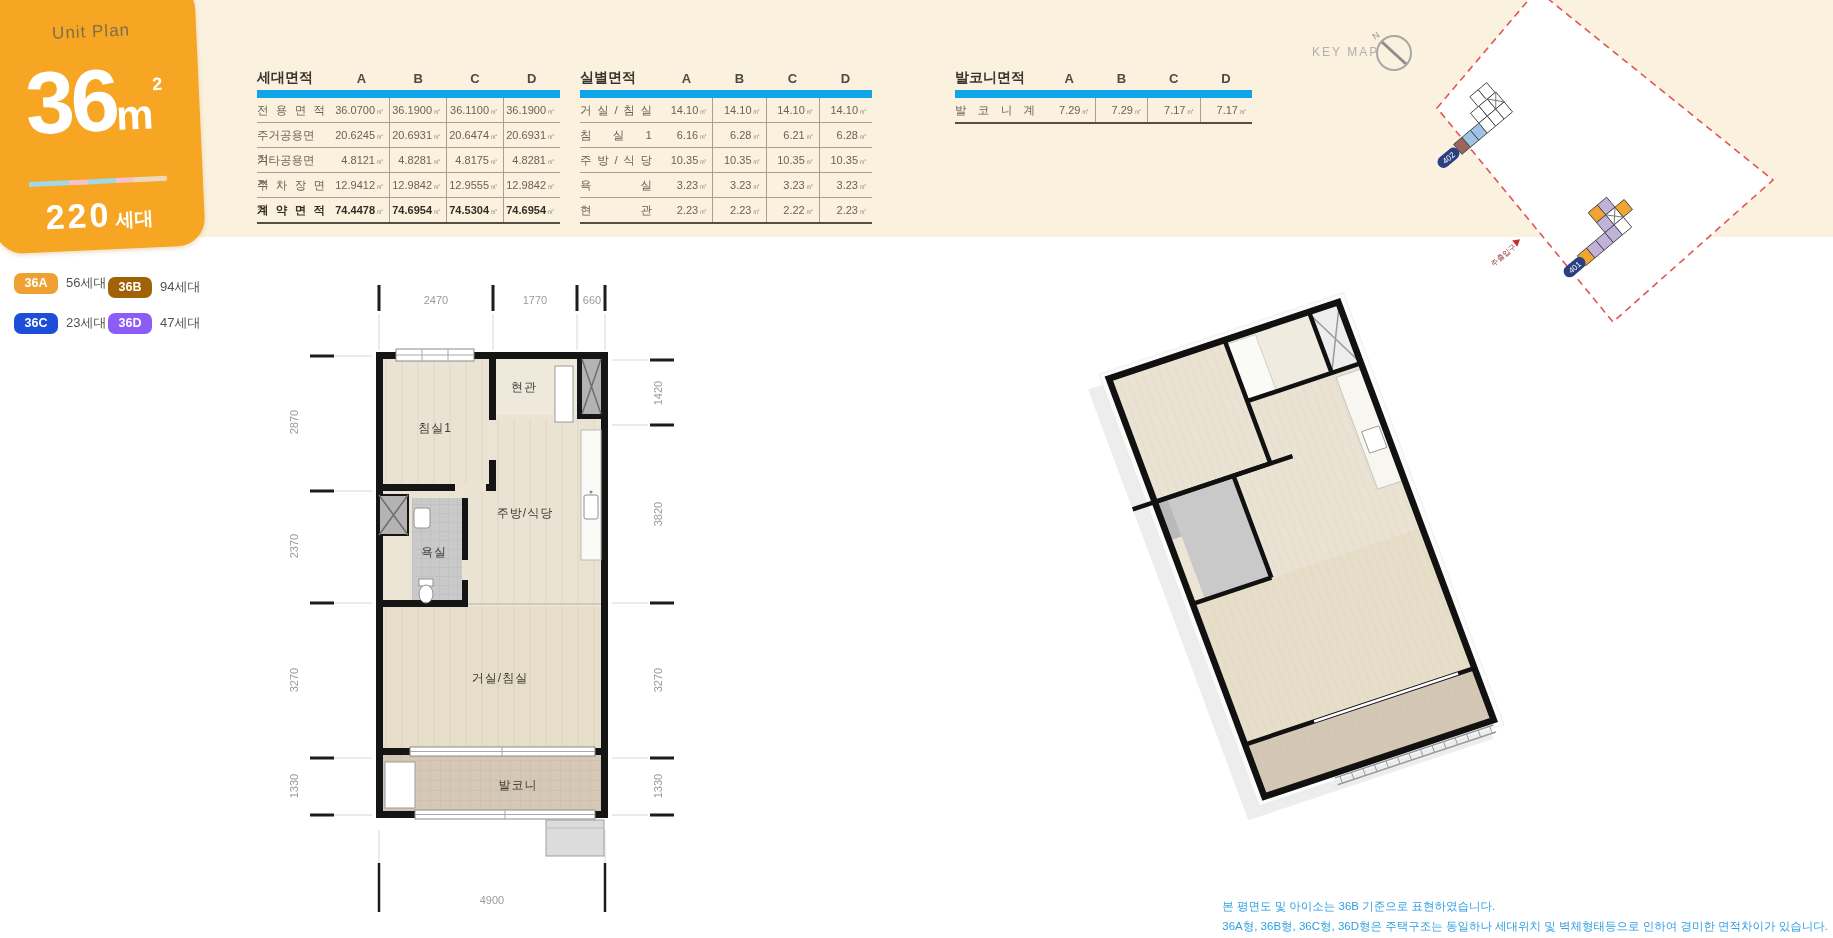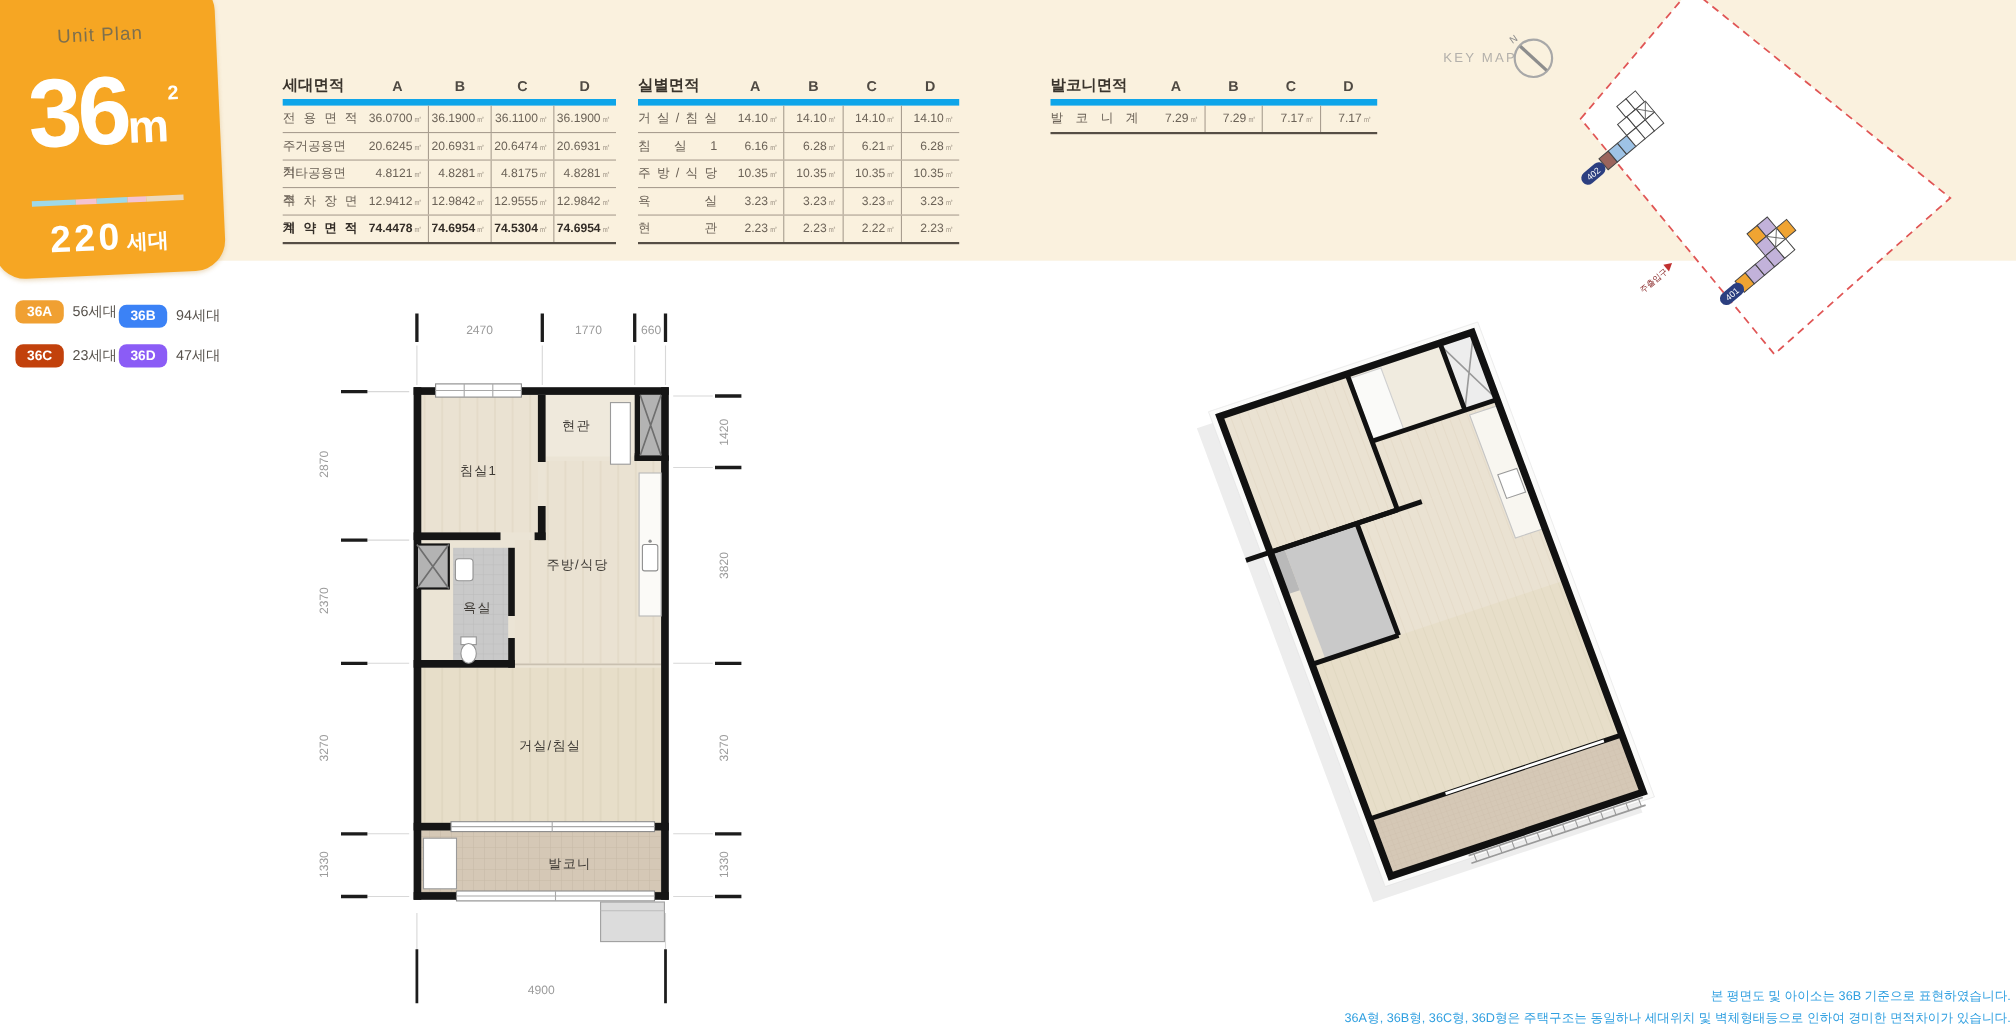--- a/index.html
+++ b/index.html
@@ -26,40 +26,40 @@
   .lg{position:absolute;display:flex;align-items:center;height:22px;}
   .lg .chip{display:inline-block;width:44px;height:21px;line-height:21px;border-radius:7px;
             color:#fff;font-size:12.5px;font-weight:bold;text-align:center;}
   .lg .cnt{margin-left:8px;font-size:13px;color:#57524c;}
 
   
   .area-table{position:absolute;top:66px;color:#6b6257;}
   #table-unit{left:257px;width:303px;--lw:76px;}
   #table-room{left:580px;width:292px;--lw:80px;}
   #table-balcony{left:955px;width:297px;--lw:88px;}
-  .t-head{display:flex;align-items:center;height:24px;border-bottom:6px solid #0ea5e9;}
+  .t-head{display:flex;align-items:center;height:24px;border-bottom:8px solid #0ea5e9;}
   .t-title{width:var(--lw);font-weight:bold;font-size:14px;color:#3a342c;}
   .t-col{flex:1;text-align:center;font-weight:bold;font-size:13px;color:#4f4a43;}
   .t-row{display:flex;align-items:stretch;height:24px;line-height:24px;
          border-bottom:1px solid #a99e90;font-size:11px;}
   .t-row:last-child{border-bottom:2px solid #554e45;}
   .t-label{display:block;width:var(--lw);box-sizing:border-box;padding-right:8px;
            text-align:justify;text-align-last:justify;font-size:11.5px;}
   .t-val{display:block;flex:1;text-align:right;box-sizing:border-box;padding-right:5px;}
   .t-val + .t-val{border-left:1px solid #a99e90;text-align:right;}
   .t-val i{font-style:normal;font-size:8px;color:#948a7d;margin-left:1px;}
   .t-row.bold{font-weight:bold;color:#332d27;}
   .t-row.bold .t-val i{font-weight:normal;}
 
   
   .keymap-label{position:absolute;left:1312px;top:45px;font-size:12px;letter-spacing:2px;color:#b3b0ab;}
   .km-svg{position:absolute;left:1355px;top:-15px;}
 
   
-  .footnote{position:absolute;right:5px;top:896px;text-align:right;color:#2f9fe0;
+  .footnote{position:absolute;right:5px;top:896px;color:#2f9fe0;
             font-size:11.5px;line-height:20px;}
 
   .plan-svg{position:absolute;left:250px;top:270px;}
   .axon-svg{position:absolute;left:920px;top:265px;}
   svg text{font-family:"Liberation Sans","DejaVu Sans",sans-serif;}
   .dim{fill:#9b9b9b;font-size:11px;}
   .room{fill:#3f3b36;font-size:12px;letter-spacing:1px;}
 </style>
 </head>
 <body>
@@ -235,25 +235,25 @@
         <span class="t-val">7.17<i>㎡</i></span>
         <span class="t-val">7.17<i>㎡</i></span>
       </div>
     </div>
 
   <div class="lg" style="left:14px;top:272px">
     <span class="chip" style="background: rgb(240, 160, 50);">36A</span>
     <span class="cnt">56세대</span>
   </div>
   <div class="lg" style="left:108px;top:276px">
-    <span class="chip" style="background: #3b82f6;">36B</span>
+    <span class="chip" style="background: #a16207;">36B</span>
     <span class="cnt">94세대</span>
   </div>
   <div class="lg" style="left:14px;top:312px">
-    <span class="chip" style="background: #c2410c;">36C</span>
+    <span class="chip" style="background: #1d4ed8;">36C</span>
     <span class="cnt">23세대</span>
   </div>
   <div class="lg" style="left:108px;top:312px">
     <span class="chip" style="background: #8b5cf6;">36D</span>
     <span class="cnt">47세대</span>
   </div>
 
   <svg class="plan-svg" width="440" height="660" viewBox="0 0 440 660">
     <defs>
       <pattern id="wood" width="16" height="16" patternUnits="userSpaceOnUse">

